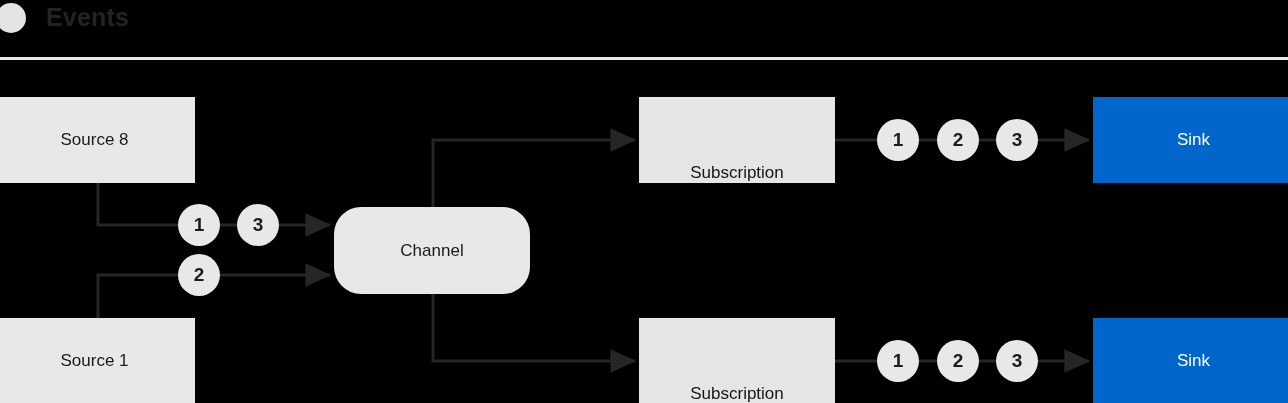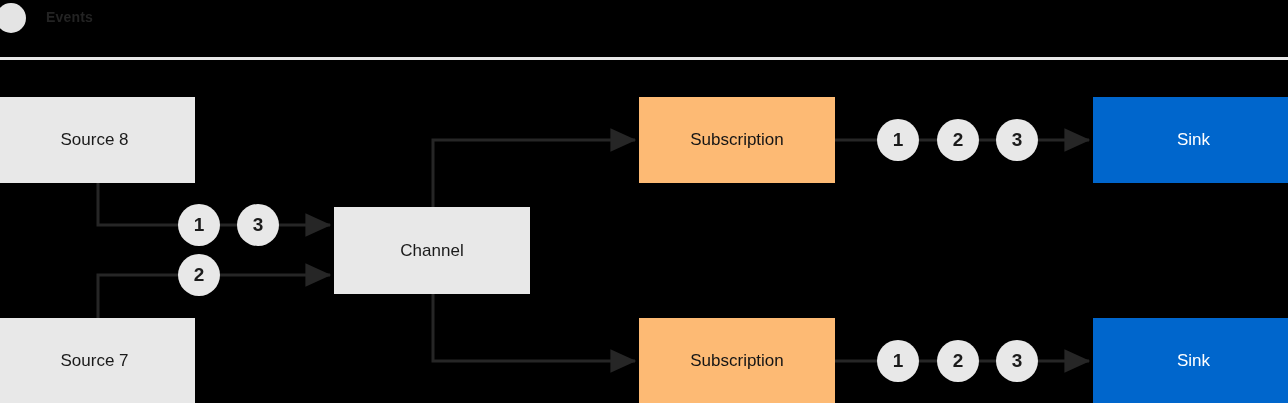--- a/index.html
+++ b/index.html
@@ -30,21 +30,21 @@
     height: 30px;
     border-radius: 50%;
     background: #e4e4e4;
   }
   .header-title {
     position: absolute;
     left: 46px;
     top: 3px;
     height: 28px;
     line-height: 28px;
-    font-size: 14px;
+    font-size: 25px;
     font-weight: bold;
     color: #232323;
     letter-spacing: 0.2px;
     white-space: nowrap;
   }
   .header-rule {
     position: absolute;
     left: 0;
     top: 57px;
     width: 1288px;
@@ -70,22 +70,23 @@
   }
   .node-source {
     background: #e8e8e8;
     color: #1a1a1a;
   }
   .node-channel {
     background: #e8e8e8;
     color: #1a1a1a;
   }
   .node-subscription {
-    background: #fdba74;
+    background: #e5e5e5;
     color: #151515;
+    align-items: flex-end;
   }
   .node-sink {
     background: #0066cc;
     color: #ffffff;
   }
   
   .token {
     position: absolute;
     width: 42px;
     height: 42px;
@@ -129,24 +130,24 @@
 
       <path d="M835,361 L1089,361" marker-end="url(#arrow)"></path>
     </g>
   </svg>
 
   <div class="node node-source" style="left:-6px; top:97px; width:201px; height:86px;">
     <span>Source 8</span>
   </div>
 
   <div class="node node-source" style="left:-6px; top:318px; width:201px; height:86px;">
-    <span>Source 7</span>
+    <span>Source 1</span>
   </div>
 
-  <div class="node node-channel" style="left:334px; top:207px; width:196px; height:87px;">
+  <div class="node node-channel" style="left:334px; top:207px; width:196px; height:87px;border-radius:27px;">
     <span>Channel</span>
   </div>
 
   <div class="node node-subscription" style="left:639px; top:97px; width:196px; height:86px;">
     <span>Subscription</span>
   </div>
 
   <div class="node node-subscription" style="left:639px; top:318px; width:196px; height:86px;">
     <span>Subscription</span>
   </div>

